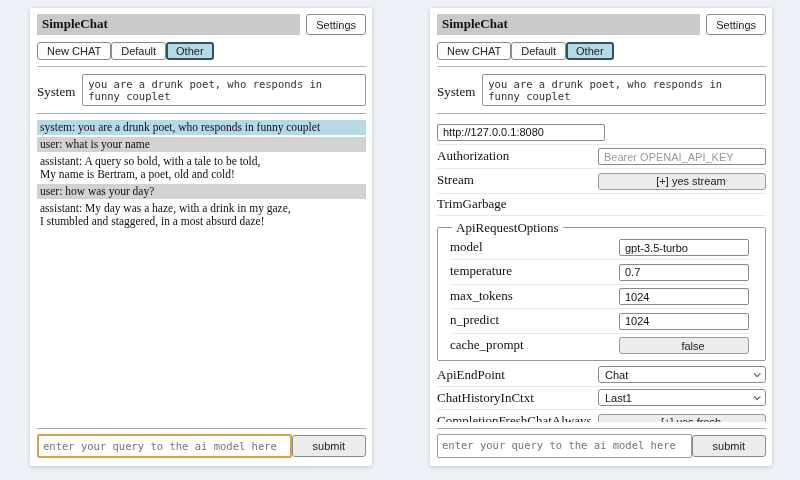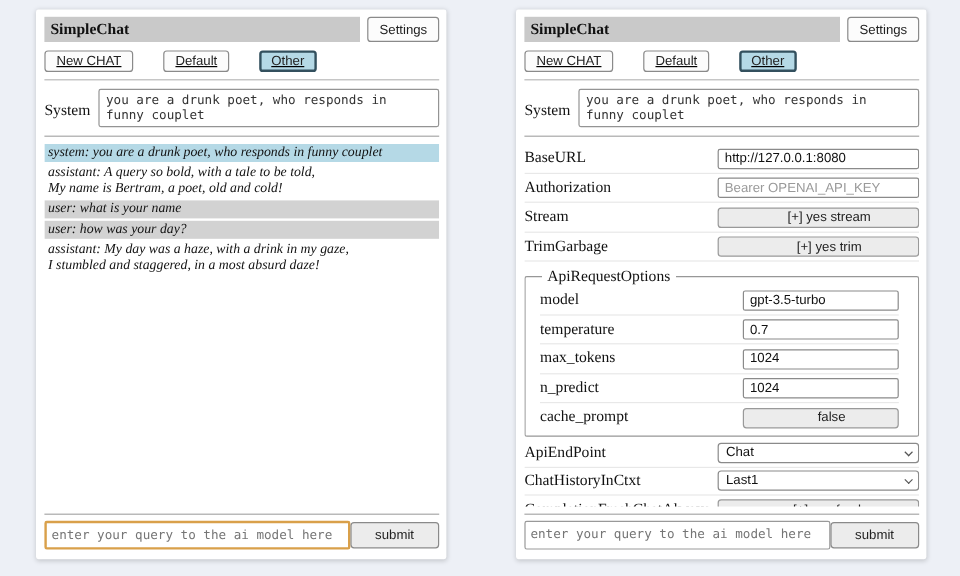--- a/index.html
+++ b/index.html
@@ -38,21 +38,21 @@
     font-family: "Liberation Sans", sans-serif;
     font-size: 11px;
     color: #222;
     background: #fcfcfc;
     border: 1px solid #8a8a8a;
     border-radius: 3px;
     padding: 2px 9px;
     cursor: pointer;
     white-space: nowrap;
   }
-  .toolbar { display: flex; gap: 25px; margin-top: 7px; text-decoration: underline; }
+  .toolbar { display: flex; gap: 0; margin-top: 7px; }
   .toolbar .btn.active {
     background: var(--active_tab_bg, #b5d9e6);
     border: 2px solid var(--active_tab_border, #33505e);
     padding: 1px 8px;
   }
   hr.sep { border: none; border-top: 1px solid #b9b9b9; margin: 6px 0 5px; }
   hr.sep.dark { border-top-color: #a8a8a8; }
 
   .system-row { display: flex; gap: 7px; align-items: center; margin: 2px 0 1px; }
   .serif-label { font-size: 13px; color: #111; padding-top: 3px; }
@@ -72,21 +72,20 @@
 
   
   .chat-area { flex: 1; overflow: hidden; margin-top: 1px; }
   .msg {
     font-size: 11.5px;
     line-height: 13px;
     color: #111;
     padding: 1px 3px;
     margin-bottom: 2px;
     white-space: pre-line;
-    font-style: italic;
   }
   .msg.sys  { background: var(--system_msg_bg, #b5d9e6); }
   .msg.user { background: var(--user_msg_bg, #d2d2d2); }
   .msg.asst { background: #ffffff; }
 
   
   .settings-area { flex: 1; overflow: hidden; margin-top: 1px; }
   .srow {
     display: flex;
     align-items: center;
@@ -192,23 +191,23 @@
 
   <div class="system-row">
     <span class="serif-label">System</span>
     <textarea class="sys-ta" spellcheck="false" style="">you are a drunk poet, who responds in funny couplet</textarea>
   </div>
 
   <hr class="sep dark">
 
   <div class="chat-area">
     <div class="msg sys">system: you are a drunk poet, who responds in funny couplet</div>
+    <div class="msg user">user: what is your name</div>
     <div class="msg asst">assistant: A query so bold, with a tale to be told,
 My name is Bertram, a poet, old and cold!</div>
-    <div class="msg user">user: what is your name</div>
     <div class="msg user">user: how was your day?</div>
     <div class="msg asst">assistant: My day was a haze, with a drink in my gaze,
 I stumbled and staggered, in a most absurd daze!</div>
   </div>
 
   <div class="bottom-block">
     <hr class="sep dark">
     <div class="query-row">
       <textarea class="query-ta focus" spellcheck="false" placeholder="enter your query to the ai model here" style=""></textarea>
       <button class="btn submit">submit</button>
@@ -236,37 +235,35 @@
   <div class="system-row">
     <span class="serif-label">System</span>
     <textarea class="sys-ta" spellcheck="false" style="">you are a drunk poet, who responds in funny couplet</textarea>
   </div>
 
   <hr class="sep dark">
 
   <div class="settings-area">
 
     <div class="srow">
-      <span class="slabel">BaseURL</span>
       <span class="sval"><input class="inp" spellcheck="false" value="http://127.0.0.1:8080" style=""></span>
     </div>
 
     <div class="srow">
       <span class="slabel">Authorization</span>
       <span class="sval"><input class="inp" spellcheck="false" placeholder="Bearer OPENAI_API_KEY" style=""></span>
     </div>
 
     <div class="srow">
       <span class="slabel">Stream</span>
       <span class="sval"><button class="toggle">[+] yes stream</button></span>
     </div>
 
     <div class="srow">
       <span class="slabel">TrimGarbage</span>
-      <span class="sval"><button class="toggle">[+] yes trim</button></span>
     </div>
 
     <fieldset class="fs">
       <legend>ApiRequestOptions</legend>
 
       <div class="srow">
         <span class="slabel">model</span>
         <span class="sval"><input class="inp" spellcheck="false" value="gpt-3.5-turbo" style=""></span>
       </div>
 

